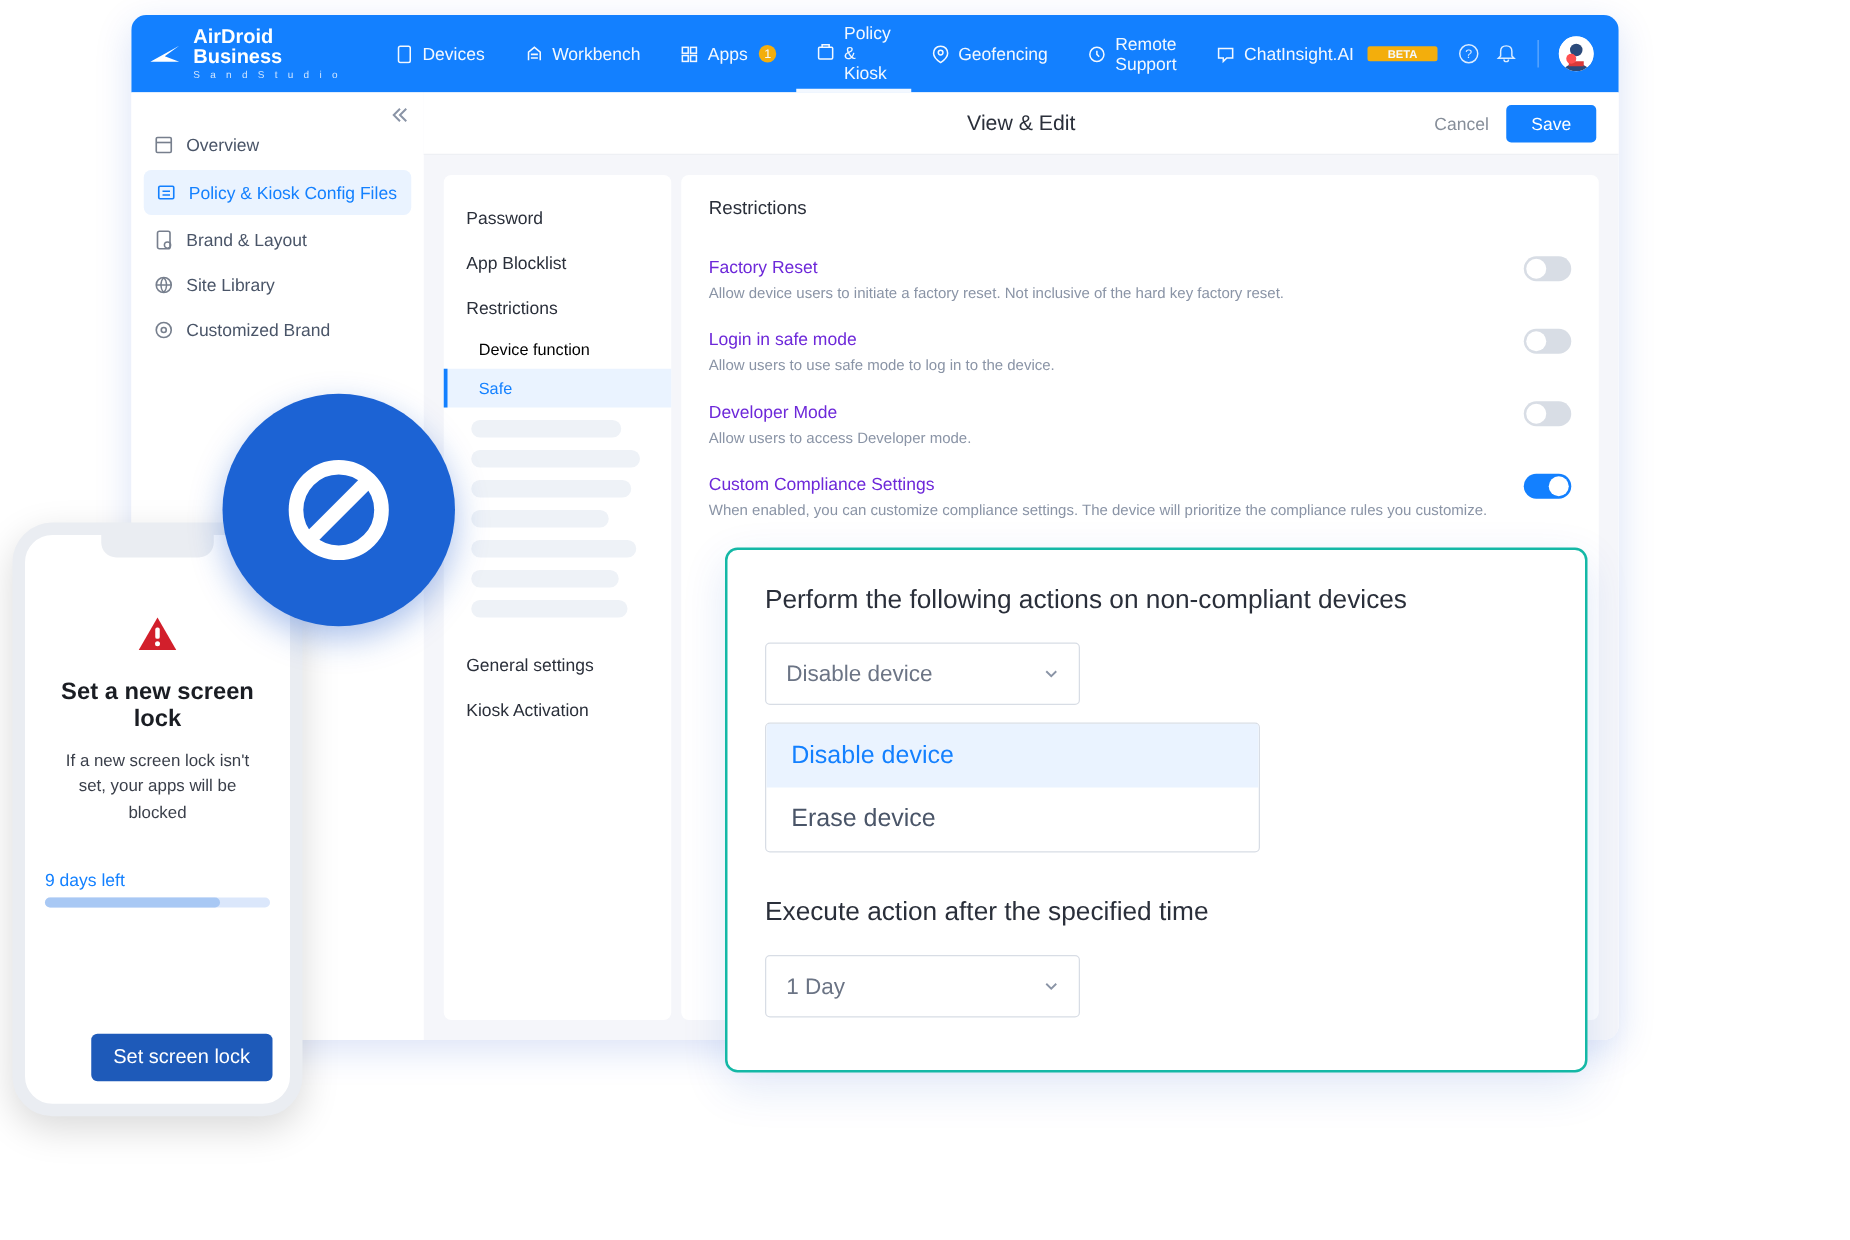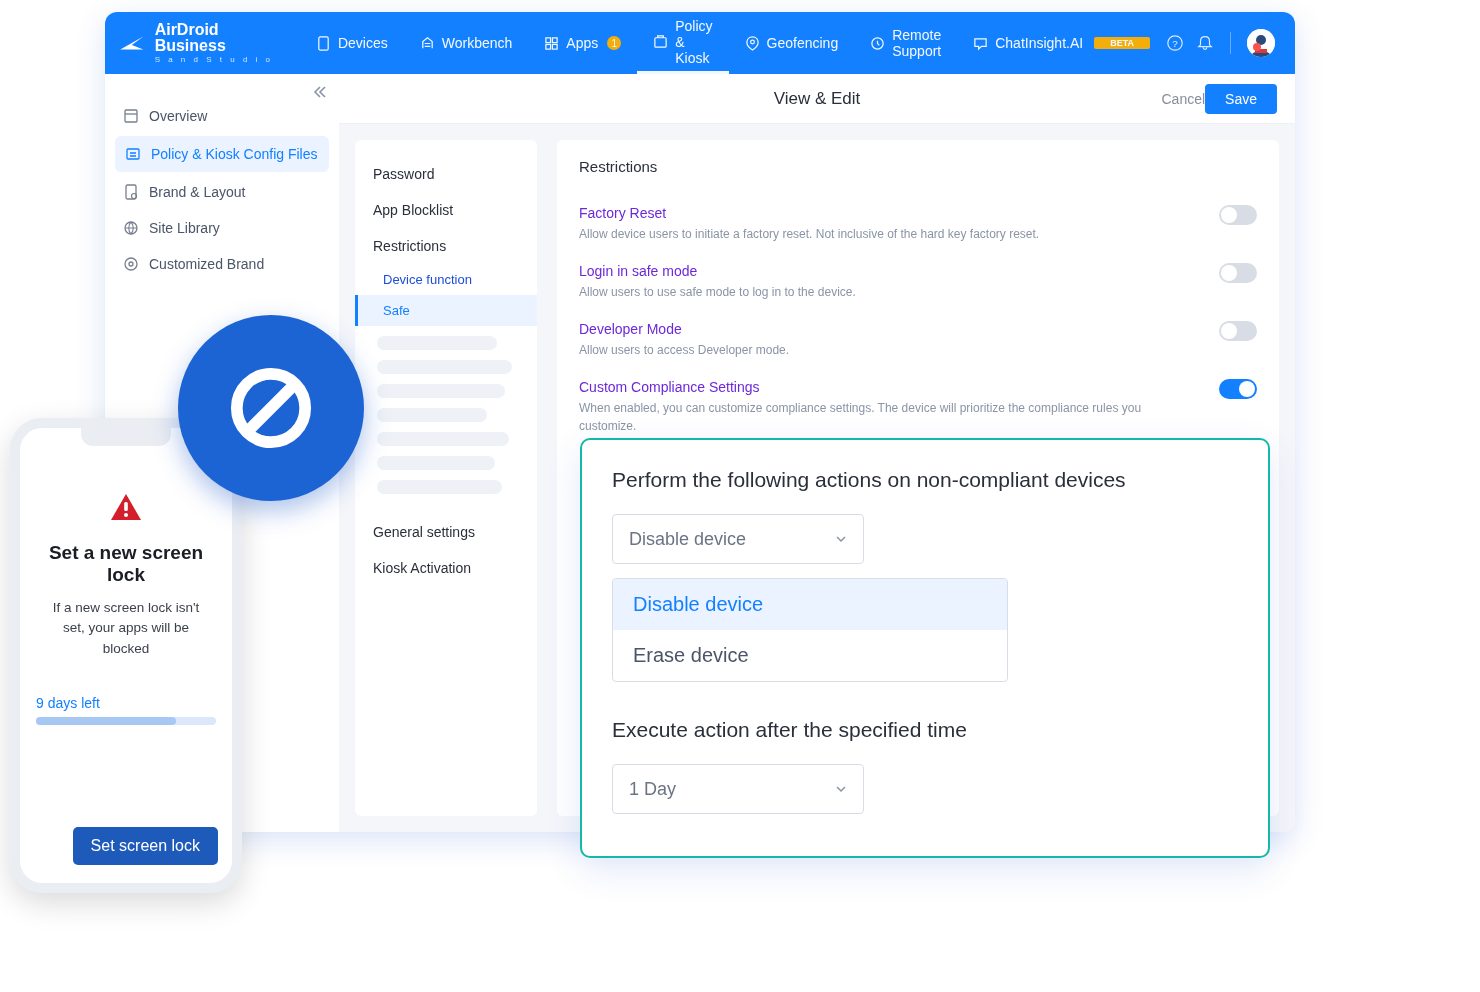--- a/index.html
+++ b/index.html
@@ -73,30 +73,30 @@
 }
 .side-item.active { background:#eaf3ff; color:#1380ff; border-radius:6px; margin:2px 10px; padding:10px 10px; }
 .side-ico { width:16px; height:16px; display:flex; align-items:center; justify-content:center; opacity:.75; }
 .side-item.active .side-ico { opacity:1; }
 
 .content { flex:1; display:flex; flex-direction:column; }
 .content-header {
   height:50px; display:flex; align-items:center; justify-content:center; background:#fff; position:relative; border-bottom:1px solid #eef0f4;
 }
 .content-title { font-size:17px; color:#2a2f3a; }
-.header-actions { position:absolute; right:18px; display:flex; align-items:center; }
+.header-actions { position:absolute; right:18px; display:flex; align-items:center; gap:14px; }
 .btn-cancel { color:#868e99; font-size:14px; cursor:pointer; }
 .btn-save { background:#1380ff; color:#fff; font-size:14px; padding:7px 20px; border-radius:4px; cursor:pointer; }
 
-.panels { display:flex; gap:20px; padding:16px; flex:1; overflow:hidden; }
+.panels { display:flex; gap:8px; padding:16px; flex:1; overflow:hidden; }
 .config-nav {
   width:182px; background:#fff; border-radius:6px; padding:16px 0; font-size:14px;
 }
 .cfg-section { padding:10px 18px; color:#2a2f3a; cursor:pointer; }
-.cfg-subitem { padding:8px 18px 8px 28px; color:#1d4ed8; cursor:pointer; font-size:13px; }
+.cfg-subitem { padding:8px 18px 8px 28px; color:#000000; cursor:pointer; font-size:13px; }
 .cfg-subitem.active { background:#eaf3ff; color:#1380ff; border-left:3px solid #1380ff; padding-left:25px; }
 .cfg-skel { height:14px; background:#eef2f7; border-radius:7px; margin:10px 22px; }
 .cfg-skel.s1{width:120px}.cfg-skel.s2{width:135px}.cfg-skel.s3{width:128px}.cfg-skel.s4{width:110px}.cfg-skel.s5{width:132px}.cfg-skel.s6{width:118px}.cfg-skel.s7{width:125px}
 
 .settings-panel {
   flex:1; background:#fff; border-radius:6px; padding:18px 22px; overflow:hidden;
 }
 .panel-title { font-size:15px; color:#2a2f3a; margin-bottom:20px; }
 .setting-row { display:flex; align-items:flex-start; justify-content:space-between; padding:10px 0; }
 .setting-text { flex:1; padding-right:20px; }

